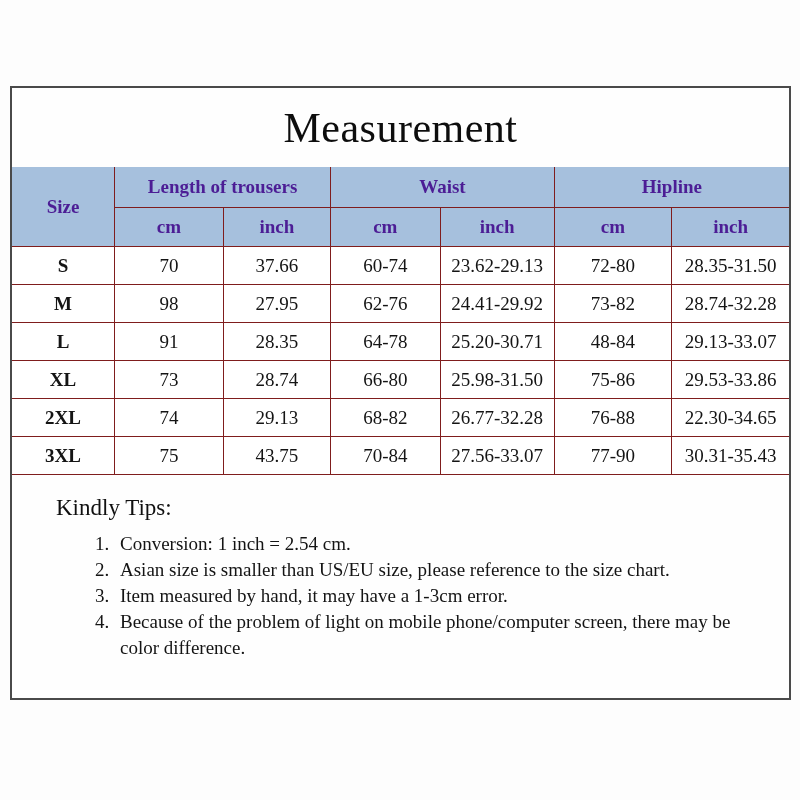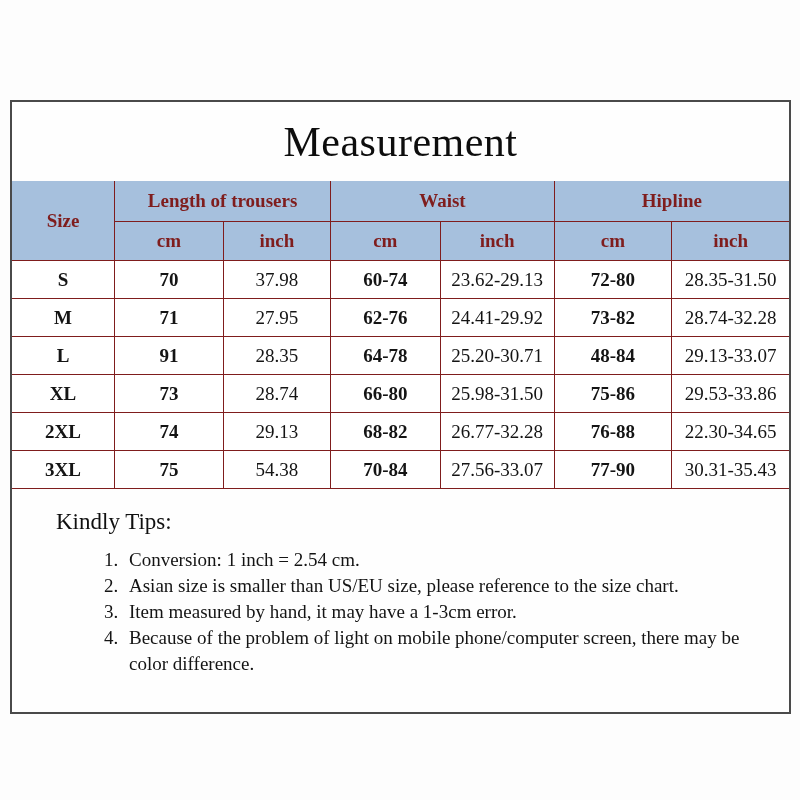--- a/index.html
+++ b/index.html
@@ -7,21 +7,21 @@
     padding: 0;
     width: 800px;
     height: 800px;
     background: #fdfdfd;
     font-family: "Liberation Serif", "DejaVu Serif", serif;
     color: #141414;
   }
   .sheet {
     position: absolute;
     left: 10px;
-    top: 100px;
+    top: 86px;
     width: 781px;
     height: 614px;
     box-sizing: border-box;
     border: 2px solid #4a4a4a;
     background: #fefefe;
   }
   .title-row {
     height: 79px;
     display: flex;
     align-items: center;
@@ -46,40 +46,40 @@
   }
   
   table.size-table tr > *:first-child { border-left: none; }
   table.size-table tr > *:last-child  { border-right: none; }
   table.size-table thead tr:first-child > * { border-top: none; }
 
   thead th {
     background: var(--header-bg, #a6c0dd);
     font-weight: bold;
     font-size: 19px;
-    color: #7f1d1d;
+    color: #4c1d95;
   }
   tr.group-row th { height: 40px; }
   tr.unit-row  th { height: 38px; }
   tbody tr { height: 38px; }
   tbody th.size-cell { font-weight: bold; font-size: 19px; background: #fff; }
   tbody td { font-size: 19px; background: #fff; }
-  tbody td.col-cm   { font-weight: bold; text-align: center; }
+  tbody td.col-cm   { font-weight: normal; text-align: center; }
   tbody td.col-inch { font-weight: normal; }
 
   .tips {
     padding: 10px 30px 0 36px;
   }
   .tips-heading {
     font-size: 23px;
     margin: 10px 0 10px 8px;
     color: #101010;
   }
   ol.tips-list {
-    margin: 12px;
+    margin: 3px;
     padding: 0 0 0 63px;
     font-size: 19px;
   }
   ol.tips-list li {
     max-width: 612px;
     line-height: 26px;
     padding-left: 6px;
   }
 </style>
 </head>
@@ -112,29 +112,29 @@
         <th>cm</th>
         <th>inch</th>
         <th>cm</th>
         <th>inch</th>
       </tr>
     </thead>
     <tbody id="size-table-body">
         <tr>
           <th class="size-cell">S</th>
           <td class="col-cm">70</td>
-          <td class="col-inch">37.98</td>
+          <td class="col-inch">37.66</td>
           <td class="col-cm">60-74</td>
           <td class="col-inch">23.62-29.13</td>
           <td class="col-cm">72-80</td>
           <td class="col-inch">28.35-31.50</td>
         </tr>
         <tr>
           <th class="size-cell">M</th>
-          <td class="col-cm">71</td>
+          <td class="col-cm">98</td>
           <td class="col-inch">27.95</td>
           <td class="col-cm">62-76</td>
           <td class="col-inch">24.41-29.92</td>
           <td class="col-cm">73-82</td>
           <td class="col-inch">28.74-32.28</td>
         </tr>
         <tr>
           <th class="size-cell">L</th>
           <td class="col-cm">91</td>
           <td class="col-inch">28.35</td>
@@ -157,21 +157,21 @@
           <td class="col-cm">74</td>
           <td class="col-inch">29.13</td>
           <td class="col-cm">68-82</td>
           <td class="col-inch">26.77-32.28</td>
           <td class="col-cm">76-88</td>
           <td class="col-inch">22.30-34.65</td>
         </tr>
         <tr>
           <th class="size-cell">3XL</th>
           <td class="col-cm">75</td>
-          <td class="col-inch">54.38</td>
+          <td class="col-inch">43.75</td>
           <td class="col-cm">70-84</td>
           <td class="col-inch">27.56-33.07</td>
           <td class="col-cm">77-90</td>
           <td class="col-inch">30.31-35.43</td>
         </tr>
       </tbody>
   </table>
 
   <div class="tips">
     <div class="tips-heading">Kindly Tips:</div>

